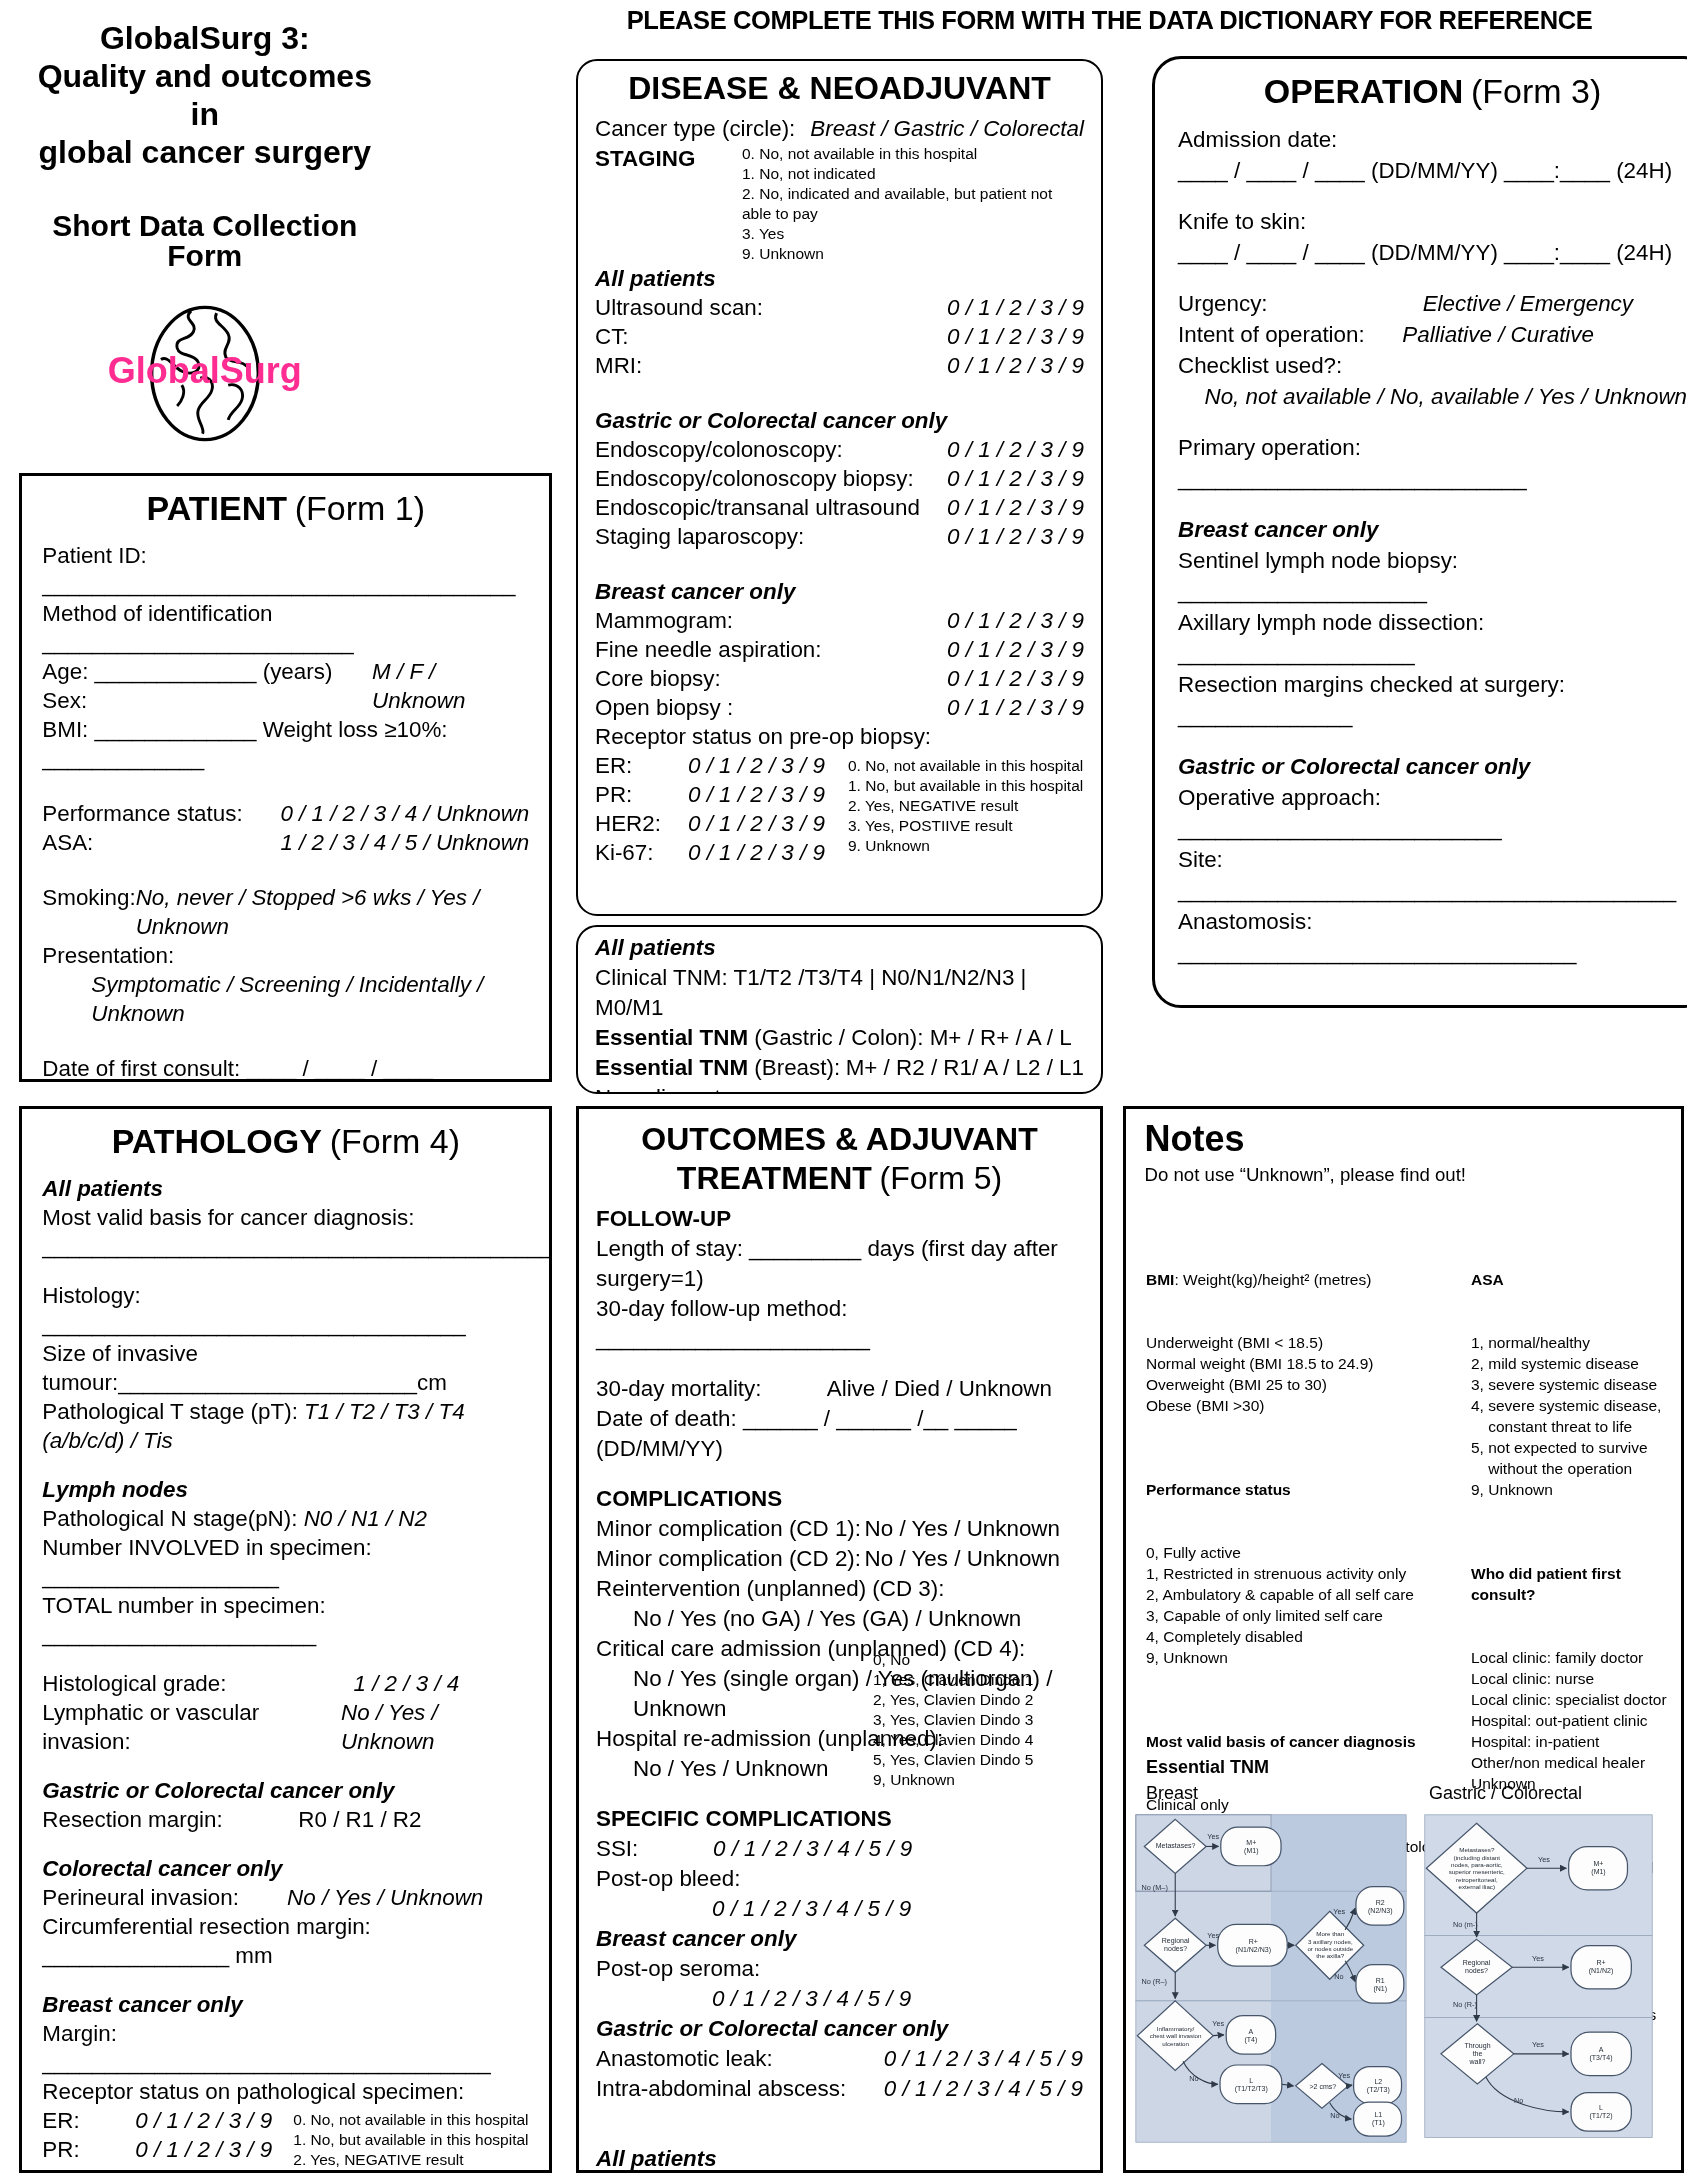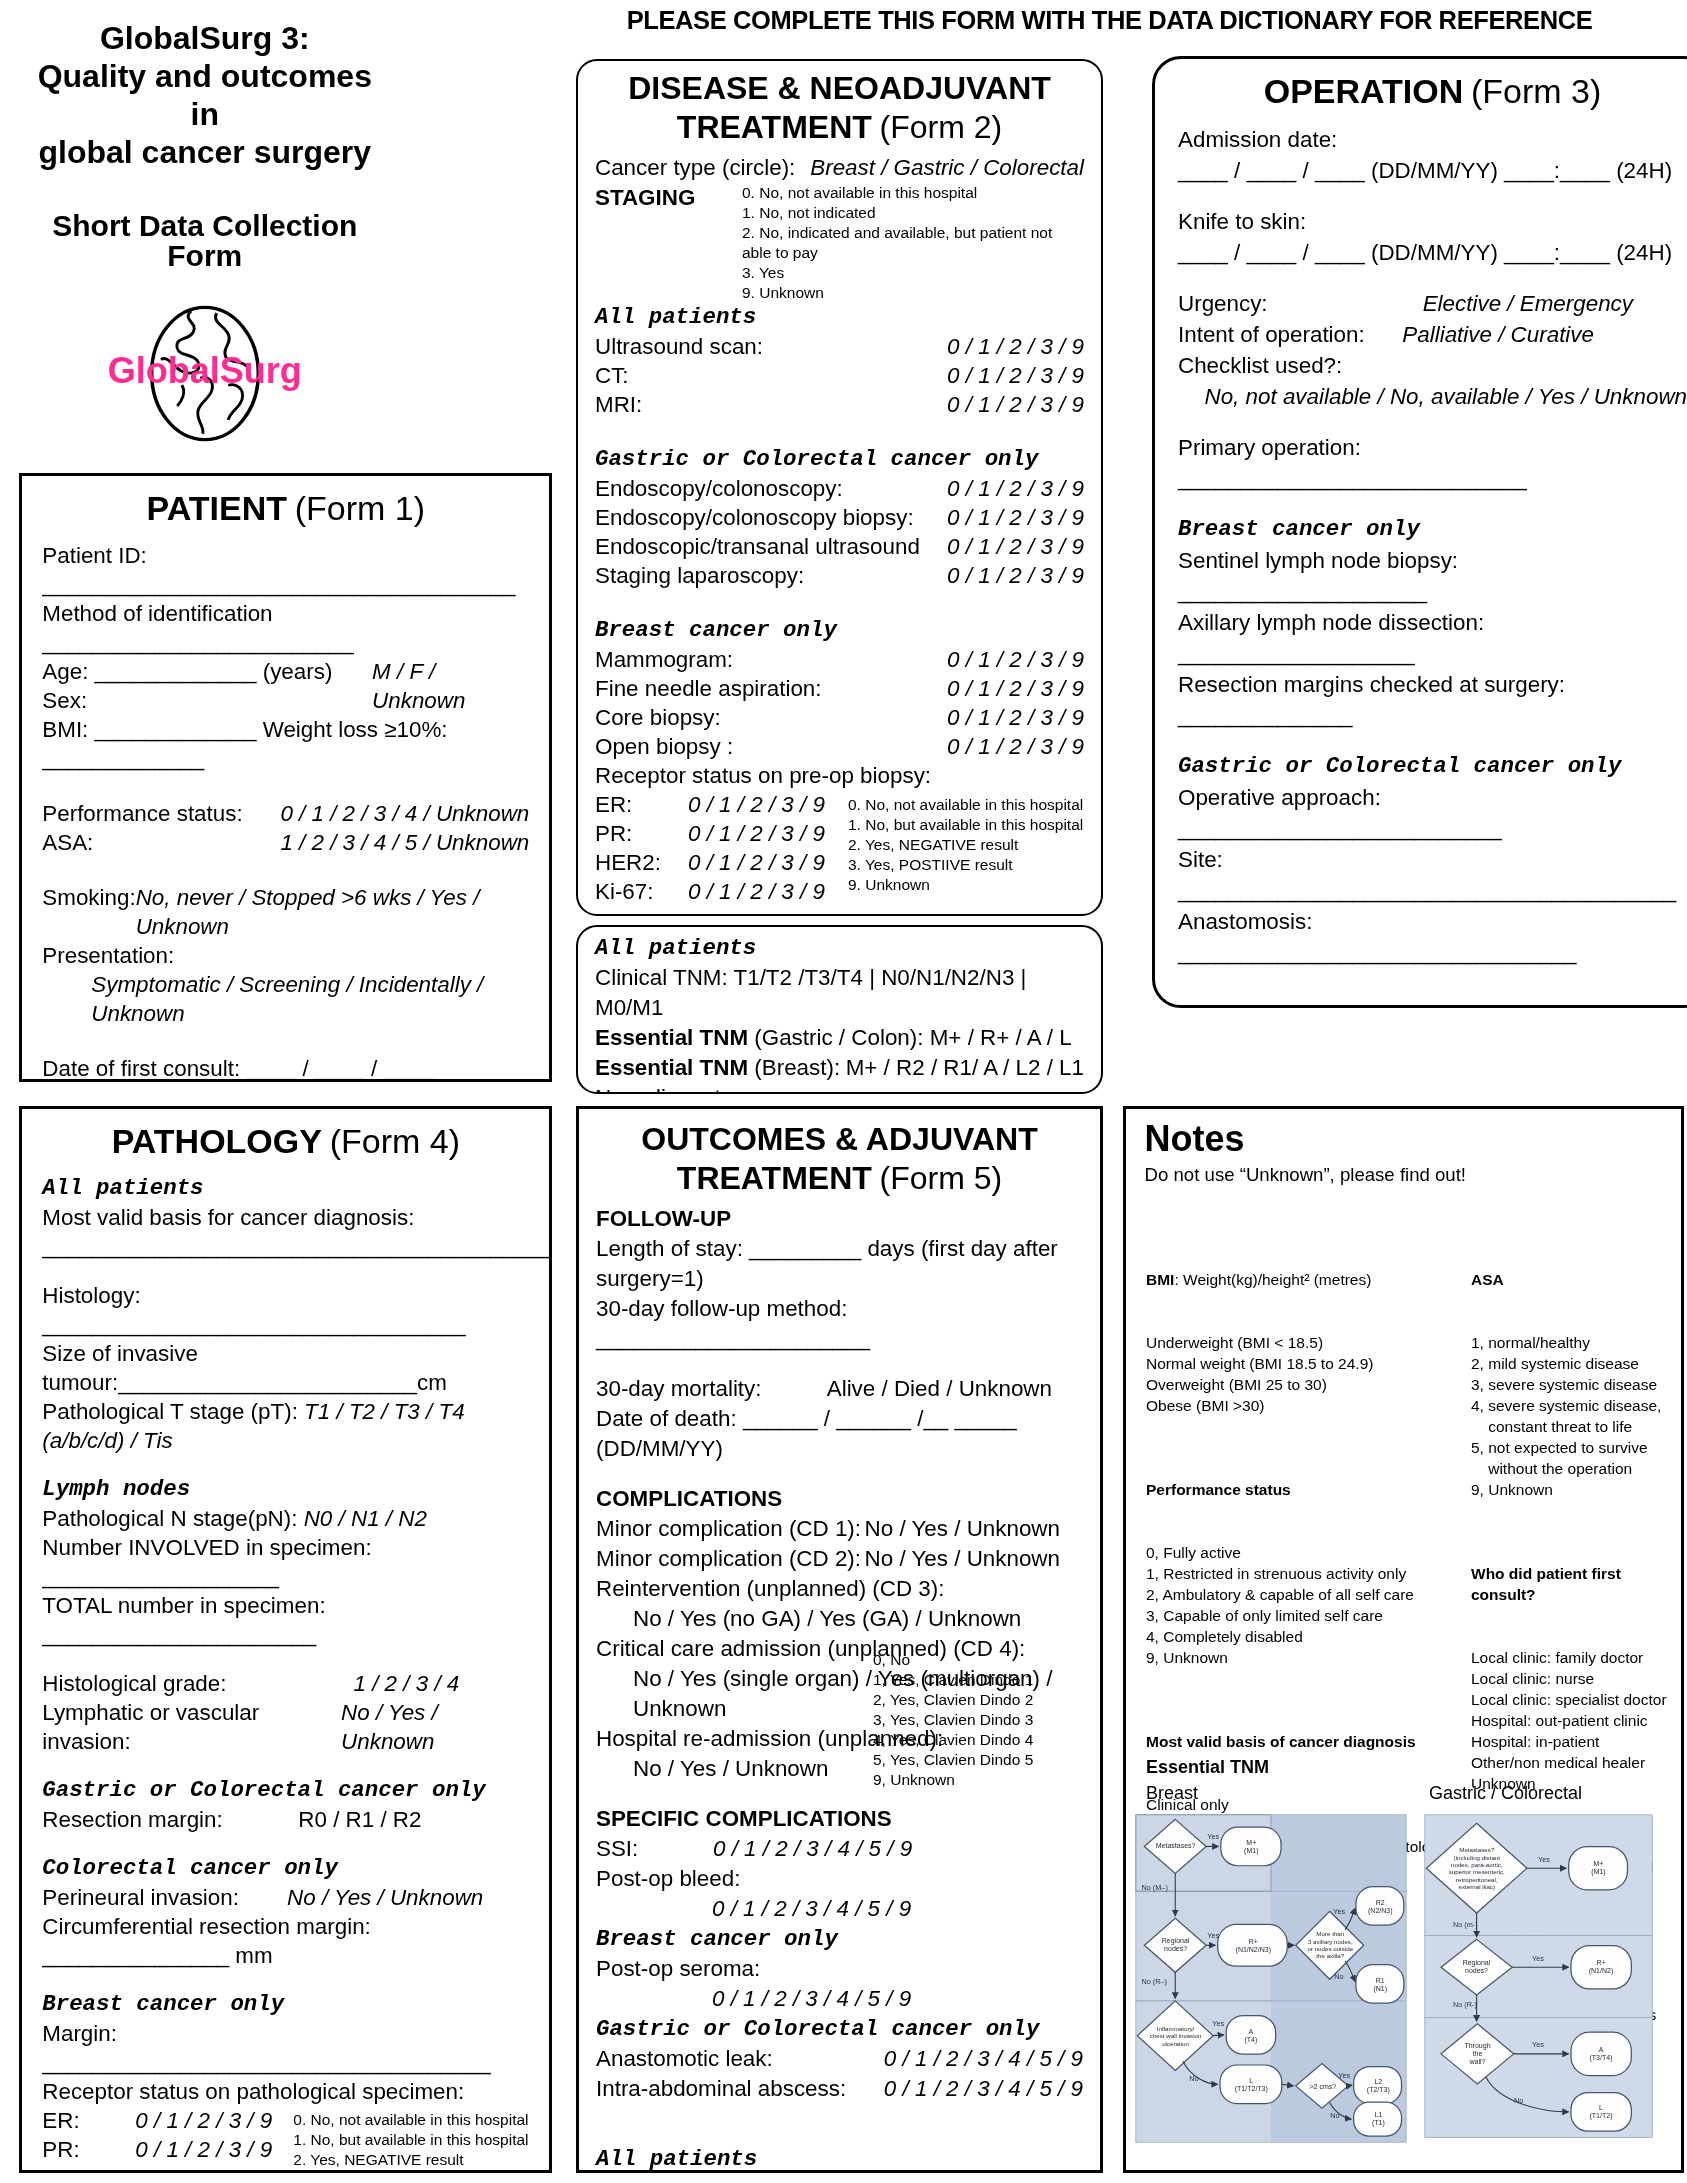--- a/index.html
+++ b/index.html
@@ -6,21 +6,21 @@
   .page{position:relative;width:1688px;height:2183px;background:#ffffff;color:#000;
         font-family:"Liberation Sans",sans-serif;font-size:22.4px;line-height:30px;overflow:hidden;}
   .abs{position:absolute;}
   .box{position:absolute;border:3.1px solid #000;background:#fff;box-sizing:border-box;overflow:hidden;}
   .thin{border-width:2.3px;border-radius:21px;}
   .form-title{text-align:center;font-size:34px;line-height:40px;margin:3.1px 0 12.4px;font-weight:bold;}
   .form-title .sfx{font-weight:normal;margin-left:7.7px;}
   .row{display:flex;justify-content:space-between;align-items:baseline;}
   .row-inline{display:flex;gap:32px;align-items:baseline;}
   .it{font-style:italic;}
-  .sec{font-weight:bold;font-style:italic;font-family:Liberation Mono, monospace;}
+  .sec{font-weight:bold;font-style:italic;}
   .bld{font-weight:bold;}
   .g{height:20px;}
   .g2{height:26px;}
   .small-key{font-size:15.5px;line-height:20px;}
   .indent{padding-left:37px;}
   .indent2{padding-left:49px;}
   .indent3{padding-left:116px;}
   
   #notice{left:545px;top:4.6px;width:1129px;text-align:center;font-weight:bold;font-size:25.5px;line-height:31px;letter-spacing:-0.4px;}
   
@@ -123,21 +123,20 @@
     <div>Presentation:</div>
     <div class="it indent2">Symptomatic / Screening / Incidentally / Unknown</div>
     <div class="g2"></div>
     <div>Date of first consult: ____ / ____ / ____ (DD/MM/YY)</div>
 
   </div>
 
   <div id="form2" class="box thin">
     <div class="form-title">
       <div>DISEASE &amp; NEOADJUVANT</div>
-      <div><span>TREATMENT</span><span class="sfx">(Form 2)</span></div>
     </div>
     <div class="row">
       <span>Cancer type (circle):</span>
       <span class="it">Breast  /  Gastric  /  Colorectal</span>
     </div>
     <div class="staging">
       <span class="staging-label">STAGING</span>
       <div class="small-key">
           <div>0. No, not available in this hospital</div>
           <div>1. No, not indicated</div>

